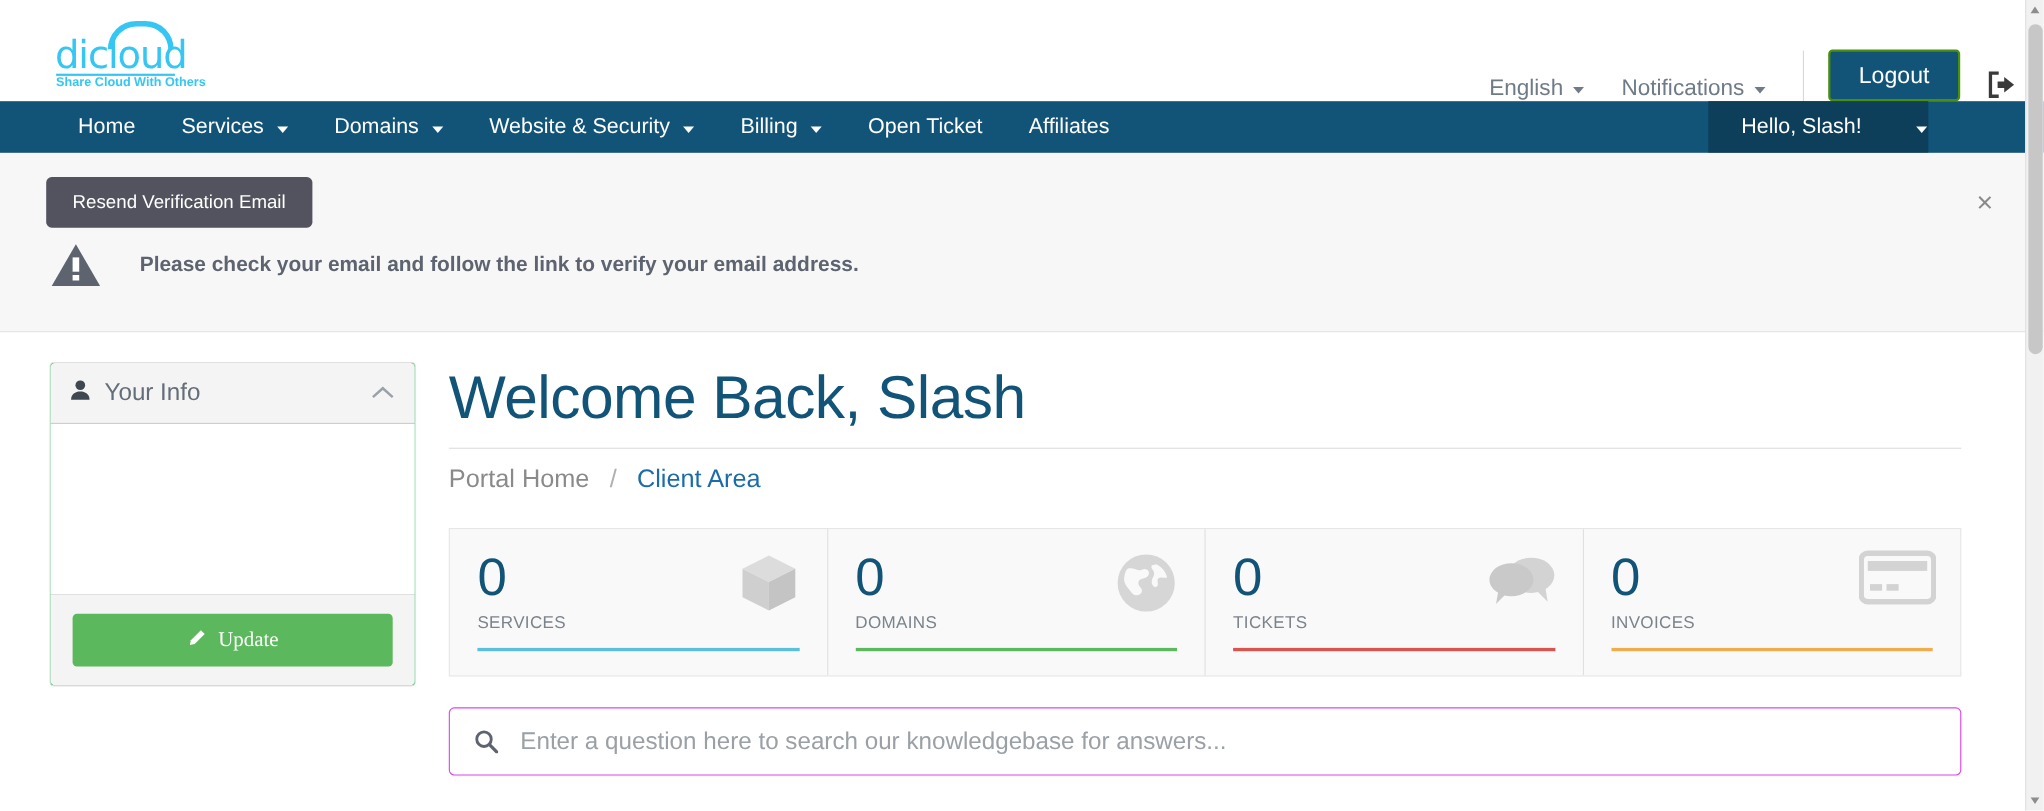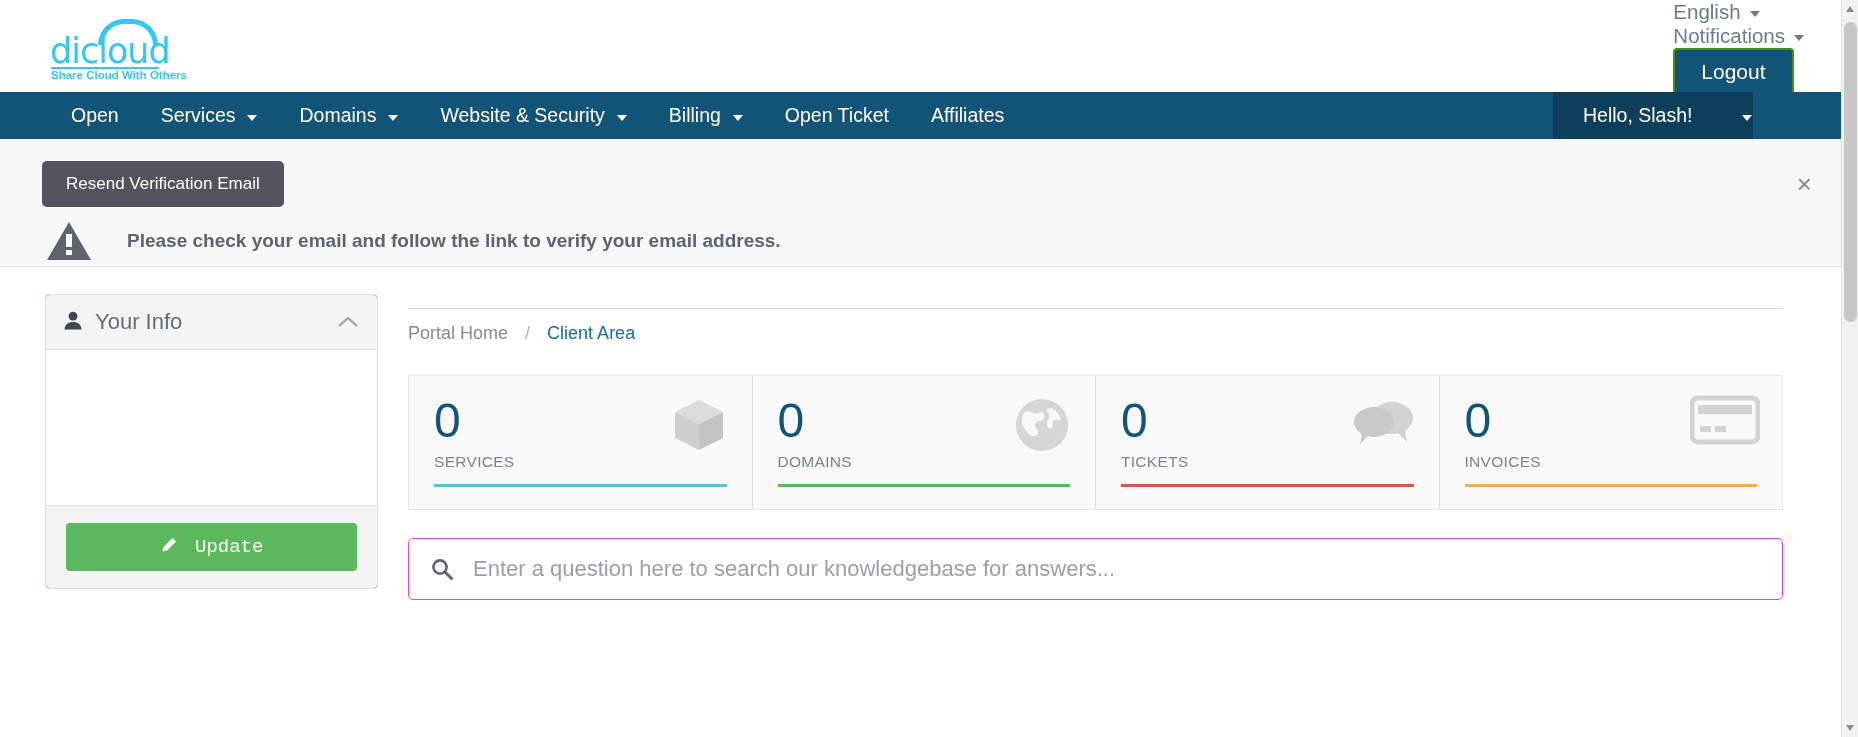--- a/index.html
+++ b/index.html
@@ -57,24 +57,23 @@
     font-size: 11.5px;
     color: #35c6f4;
     font-weight: bold;
     white-space: nowrap;
     font-family: "Liberation Sans", sans-serif;
   }
 
   .topright {
     margin-left: auto;
     display: flex;
-    align-items: flex-start;
+    align-items: flex-end;
     height: 100%;
     padding-right: 8px;
-    flex-direction: column;
   }
   .tr-link {
     font-size: 20.5px;
     color: #6f7b87;
     margin-right: 34px;
     cursor: pointer;
     white-space: nowrap;
     display: flex; align-items: center;
   }
   .caret {
@@ -148,21 +147,21 @@
     gap: 36px;
   }
   .navuser .caret { border-top-color: #ffffff; margin-left: 14px; }
 
   
   .alert {
     background: #f7f7f7;
     border-bottom: 1px solid #e3e3e3;
     padding: 22px 50px 26px 42px;
     position: relative;
-    height: 128px;
+    height: 163px;
   }
   .resend-btn {
     background: #53535f;
     color: #ffffff;
     border: none;
     border-radius: 5px;
     font-size: 17px;
     padding: 13px 24px;
     cursor: pointer;
     font-family: "Liberation Sans", sans-serif;
@@ -235,21 +234,21 @@
   .update-btn {
     display: block;
     width: 100%;
     background: #5cb85c;
     color: #ffffff;
     border: none;
     border-radius: 4px;
     font-size: 19px;
     padding: 13px 0;
     cursor: pointer;
-    font-family: Liberation Mono, monospace;
+    font-family: Liberation Serif, serif;
   }
   .update-btn .pencil { margin-right: 7px; }
 
   .main {
     flex: 1 1 auto;
     margin-left: 30px;
     padding-right: 75px;
   }
   .welcome {
     font-size: 55px;
@@ -259,21 +258,21 @@
     letter-spacing: -0.5px;
     font-family: "Liberation Sans", sans-serif;
   }
   .wrule {
     height: 1px;
     background: #dddddd;
     margin: 14px 0 0 0;
   }
   .breadcrumb {
     padding: 14px 0 0 0;
-    font-size: 18px;
+    font-size: 23px;
     color: #8a8a8a;
   }
   .breadcrumb .sep { margin: 0 12px; color: #b0b0b0; }
   .breadcrumb .bc-active { color: #1b6ca8; cursor: pointer; }
   .breadcrumb .bc-plain { cursor: pointer; }
 
   .stats {
     display: flex;
     border: 1px solid #e6e6e6;
     background: #f9f9f9;
@@ -399,21 +398,21 @@
         <path d="M18 8 l9 7 -9 7 v-4 h-6 v-6 h6 z" fill="#3a3a3a"></path>
       </svg>
     </span>
 
   </div>
 </div>
 
 <div class="navbar">
   <div class="navitems">
     <div class="navitem">
-      <span>Open</span>
+      <span>Home</span>
     </div>
     <div class="navitem">
       <span>Services</span>
       <span class="caret"></span>
     </div>
     <div class="navitem">
       <span>Domains</span>
       <span class="caret"></span>
     </div>
     <div class="navitem">
@@ -487,20 +486,21 @@
           </span>
           <span>Update</span>
         </button>
       </div>
 
     </div>
   </div>
 
   <div class="main">
 
+    <h1 class="welcome">Welcome Back, Slash</h1>
     <div class="wrule"></div>
 
     <div class="breadcrumb">
       <span class="bc-plain">Portal Home</span>
       <span class="sep">/</span>
       <span class="bc-active">Client Area</span>
     </div>
 
     <div class="stats">
 

